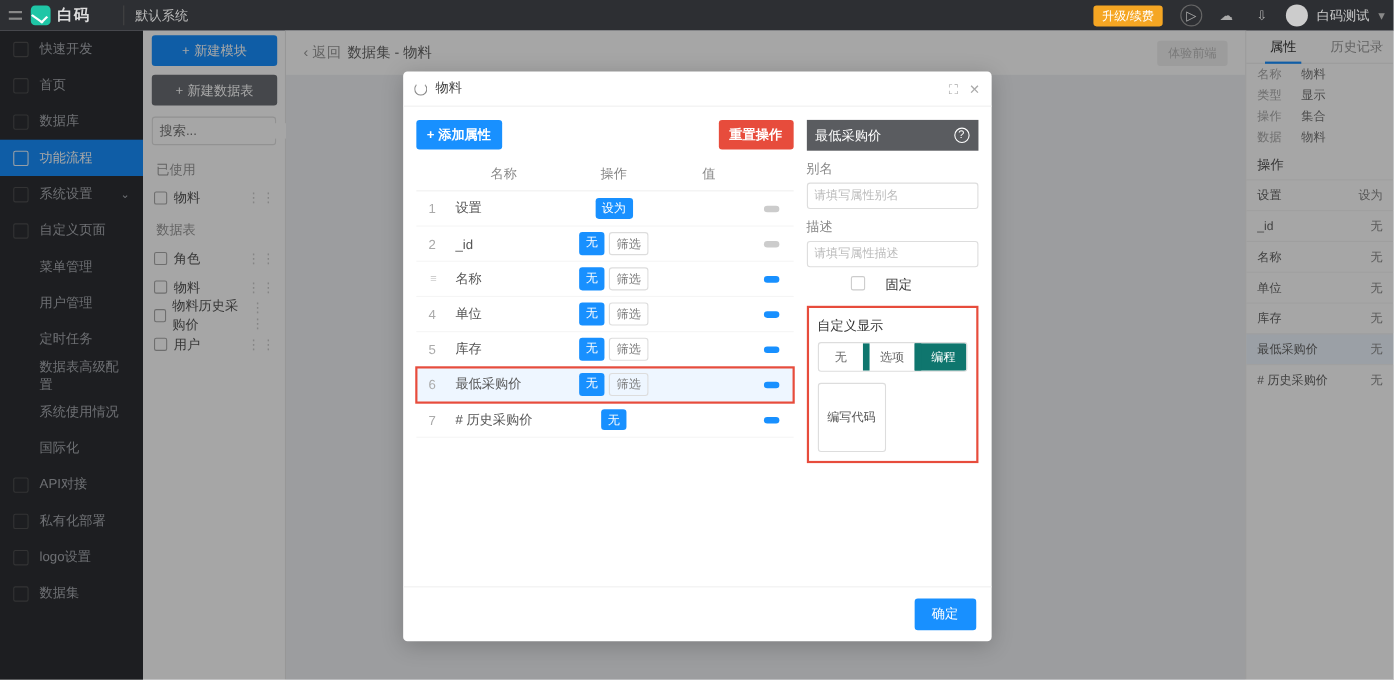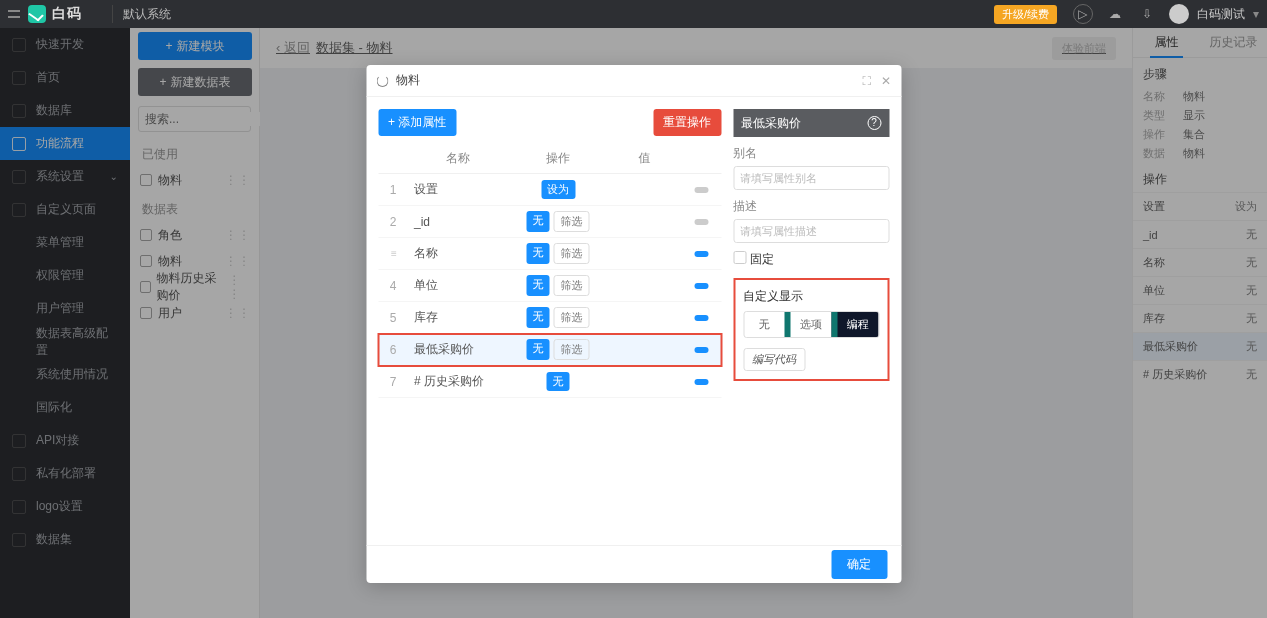--- a/index.html
+++ b/index.html
@@ -40,21 +40,21 @@
 .panel2 .search input { border:none; outline:none; flex:1; font-size:12px; color:#666;}
 .panel2 .search .sicon { width:12px;height:12px;border:1.5px solid #999;border-radius:50%;position:relative;}
 .panel2 .search .sicon:after{content:"";position:absolute;width:5px;height:1.5px;background:#999;transform:rotate(45deg);right:-4px;bottom:-1px;}
 .panel2 .section-label { font-size:12px; color:#999; padding:8px 12px 4px;}
 .panel2 .treeitem { height:26px; display:flex; align-items:center; padding:0 10px; font-size:12px; color:#555; cursor:pointer;}
 .panel2 .treeitem .ticon2 { width:12px;height:12px;border:1px solid #aaa;border-radius:2px;margin-right:6px;}
 .panel2 .treeitem .dots{margin-left:auto;color:#ccc;letter-spacing:-1px;}
 
 
 .mainbg { position:absolute; top:28px; left:260px; right:135px; bottom:0; background:#f0f2f5;}
-.mainbg .bar { height:40px; background:#fff; display:flex; align-items:center; padding:0 16px; color:#666; font-size:13px;text-decoration:underline;}
+.mainbg .bar { height:40px; background:#fff; display:flex; align-items:center; padding:0 16px; color:#666; font-size:13px;}
 .mainbg .bar .greybtn { margin-left:auto; background:#f0f0f0; color:#bbb; padding:4px 10px; border-radius:3px; font-size:11px;text-align:center;}
 
 
 .rightpanel { position:absolute; top:28px; right:0; width:135px; bottom:0; background:#fff; border-left:1px solid #eee; font-size:12px;}
 .rightpanel .tabs { display:flex; border-bottom:1px solid #eee;}
 .rightpanel .tabs div { flex:1; text-align:center; padding:6px 0; font-size:12px; color:#999; cursor:pointer;}
 .rightpanel .tabs div.active{ color:#333; position:relative;}
 .rightpanel .tabs div.active:after{content:"";position:absolute;left:25%;right:25%;bottom:-1px;height:2px;background:#1890ff;}
 .rightpanel .section-title{ padding:8px 10px 4px; color:#555;}
 .rightpanel .kv { display:flex; padding:2px 10px; color:#777; font-size:11px;}
@@ -63,25 +63,25 @@
 .rightpanel .oprow .opv{ margin-left:auto; color:#888;}
 
 
 .mask { position:absolute; inset:28px 0 0 0; background:rgba(0,0,0,0.35);}
 .modal { position:absolute; top:65px; left:50%; transform:translateX(-50%); width:535px; height:518px; background:#fff; border-radius:4px; box-shadow:0 4px 20px rgba(0,0,0,.2); display:flex; flex-direction:column;}
 .modal .mhdr { height:32px; display:flex; align-items:center; padding:0 10px; font-size:12px; color:#444; border-bottom:1px solid #f0f0f0;}
 .modal .mhdr .reload{ width:12px;height:12px;border:1.5px solid #888;border-radius:50%;border-top-color:transparent;margin-right:8px;cursor:pointer;}
 .modal .mhdr .spacer{flex:1;}
 .modal .mhdr .hicon{ margin-left:10px; color:#aaa; cursor:pointer; font-size:12px;}
 .modal .mbody { flex:1; padding:12px; display:flex; gap:12px; overflow:hidden;}
-.modal .mfoot { height:38px; display:flex; align-items:center; justify-content:flex-end; padding:0 14px; border-top:1px solid #f0f0f0;}
+.modal .mfoot { height:50px; display:flex; align-items:center; justify-content:flex-end; padding:0 14px; border-top:1px solid #f0f0f0;}
 .modal .mfoot .okbtn { background:#1890ff; color:#fff; padding:6px 16px; border-radius:3px; font-size:12px; cursor:pointer;}
 
 .mleft { flex:1; display:flex; flex-direction:column;}
-.toprow{ display:flex; align-items:center; margin-bottom:8px;}
+.toprow{ display:flex; align-items:center; margin-bottom:8px;font-weight:bold;}
 .addbtn{ background:#1890ff; color:#fff; padding:5px 10px; border-radius:3px; font-size:12px; cursor:pointer;}
 .resetbtn{ margin-left:auto; background:#e74c3c; color:#fff; padding:5px 10px; border-radius:3px; font-size:12px; cursor:pointer;}
 .table-hdr{ display:flex; font-size:12px; color:#888; padding:6px 0; border-bottom:1px solid #f0f0f0; align-items:center;}
 .table-hdr .col-idx{ width:30px;}
 .table-hdr .col-name{ width:100px; text-align:center;}
 .table-hdr .col-op{ width:100px; text-align:center;}
 .table-hdr .col-val{ flex:1; text-align:center;}
 .table-hdr .col-tgl{ width:40px;}
 .table-hdr .switch{ width:28px;height:14px;border-radius:7px;background:#ddd;position:relative;}
 .table-hdr .switch:after{content:"";position:absolute;right:1px;top:1px;width:12px;height:12px;border-radius:50%;background:#fff;}
@@ -99,28 +99,28 @@
 .trow .dash.on{ background:#1890ff;}
 .trow.highlight{ outline:2px solid #e74c3c; outline-offset:-1px; background:#f0f8ff;}
 .trow.sel{ background:#eef6ff;}
 
 .mright{ width:156px; display:flex; flex-direction:column; font-size:12px;}
 .mright .rhdr{ background:#5a5c60; color:#fff; height:28px; display:flex; align-items:center; padding:0 8px; font-size:12px;}
 .mright .rhdr .qicon{ margin-left:auto; width:14px;height:14px;border:1px solid #fff;border-radius:50%;font-size:10px;text-align:center;line-height:12px;}
 .mright .label{ color:#888; margin:8px 0 4px;}
 .mright input.text{ width:100%; border:1px solid #ddd; border-radius:3px; padding:5px 6px; font-size:11px; outline:none;}
 .mright input.text::placeholder{ color:#bbb;}
-.mright .check{ display:flex; gap:4px; margin-top:8px;}
+.mright .check{ display:flex; gap:19px; margin-top:8px;margin-left:40px;}
 .mright .check .box{ width:13px;height:13px;border:1px solid #ccc;border-radius:2px;}
 .redbox{ border:2px solid #e74c3c; padding:8px; margin-top:10px;}
 .seg { display:flex; border:1px solid #ddd; border-radius:3px; overflow:hidden; margin-top:6px;}
 .seg div{ flex:1; text-align:center; padding:5px 0; font-size:11px; color:#666; cursor:pointer;}
 .seg div + div{ border-left:6px solid #0f766e;}
-.seg div.active{ background:#0f172a; color:#fff;}
-.codebtn{ border:1px solid #ddd; border-radius:3px; padding:3px 8px; display:inline-block; margin-top:10px; font-size:11px; color:#555; cursor:pointer;font-style:italic;}
+.seg div.active{ background:#0f766e; color:#fff;}
+.codebtn{ border:1px solid #ddd; border-radius:3px; padding:23px 8px; display:inline-block; margin-top:10px; font-size:11px; color:#555; cursor:pointer;}
 </style>
 </head>
 <body>
 
 <div class="topbar">
   <div class="menutoggle"></div>
   <span class="logo"></span>
   <span class="brand">白码</span>
   <span class="sep"></span>
   <span class="sys">默认系统</span>
@@ -157,24 +157,24 @@
       <span class="chev">⌄</span>
     </div>
   <div class="item">
       <span class="nicon"></span>
       <span>自定义页面</span>
     </div>
   <div class="item sub">
       <span>菜单管理</span>
     </div>
   <div class="item sub">
-      <span>权限管理</span>
-    </div>
-  <div class="item sub">
       <span>用户管理</span>
+    </div>
+  <div class="item sub">
+      <span>定时任务</span>
     </div>
   <div class="item sub">
       <span>数据表高级配置</span>
     </div>
   <div class="item sub">
       <span>系统使用情况</span>
     </div>
   <div class="item sub">
       <span>国际化</span>
     </div>
@@ -244,21 +244,20 @@
     <span>数据集 - 物料</span>
     <span class="greybtn">体验前端</span>
   </div>
 </div>
 
 <div class="rightpanel">
   <div class="tabs">
     <div class="active">属性</div>
     <div>历史记录</div>
   </div>
-  <div class="section-title">步骤</div>
   <div class="kv">
       <span class="k">名称</span>
       <span>物料</span>
     </div>
   <div class="kv">
       <span class="k">类型</span>
       <span>显示</span>
     </div>
   <div class="kv">
       <span class="k">操作</span>

